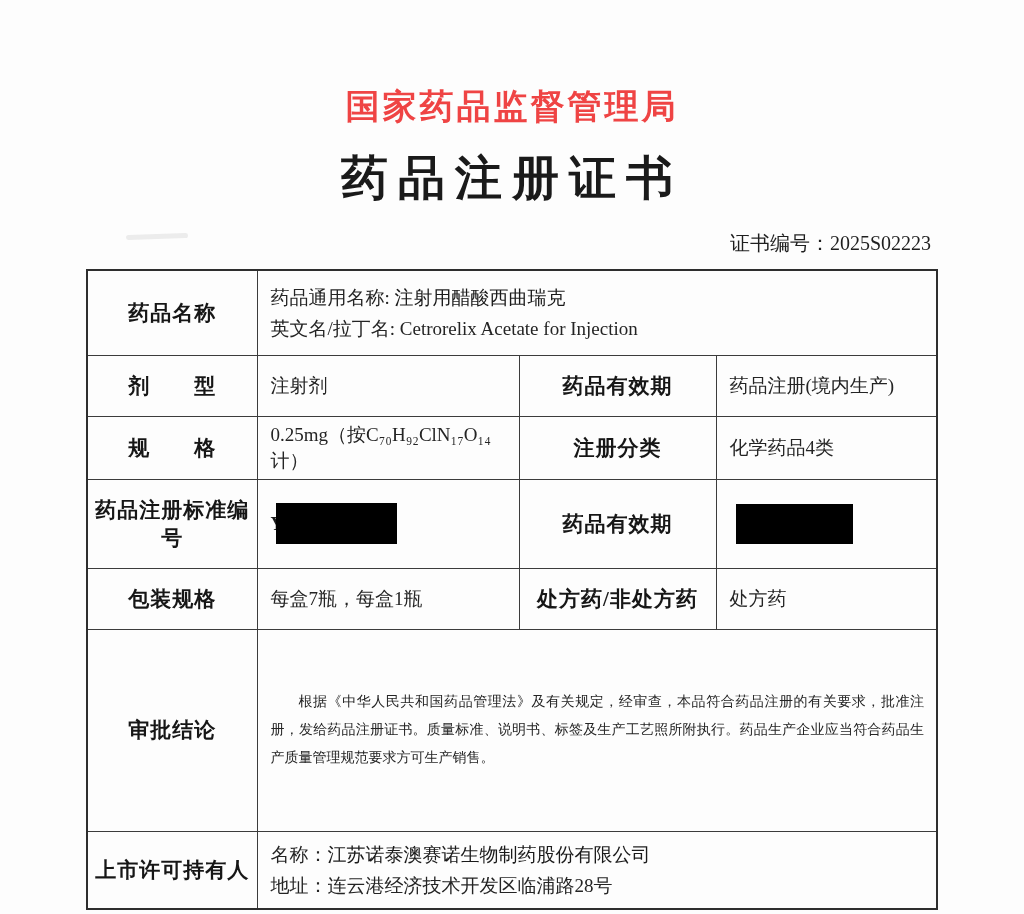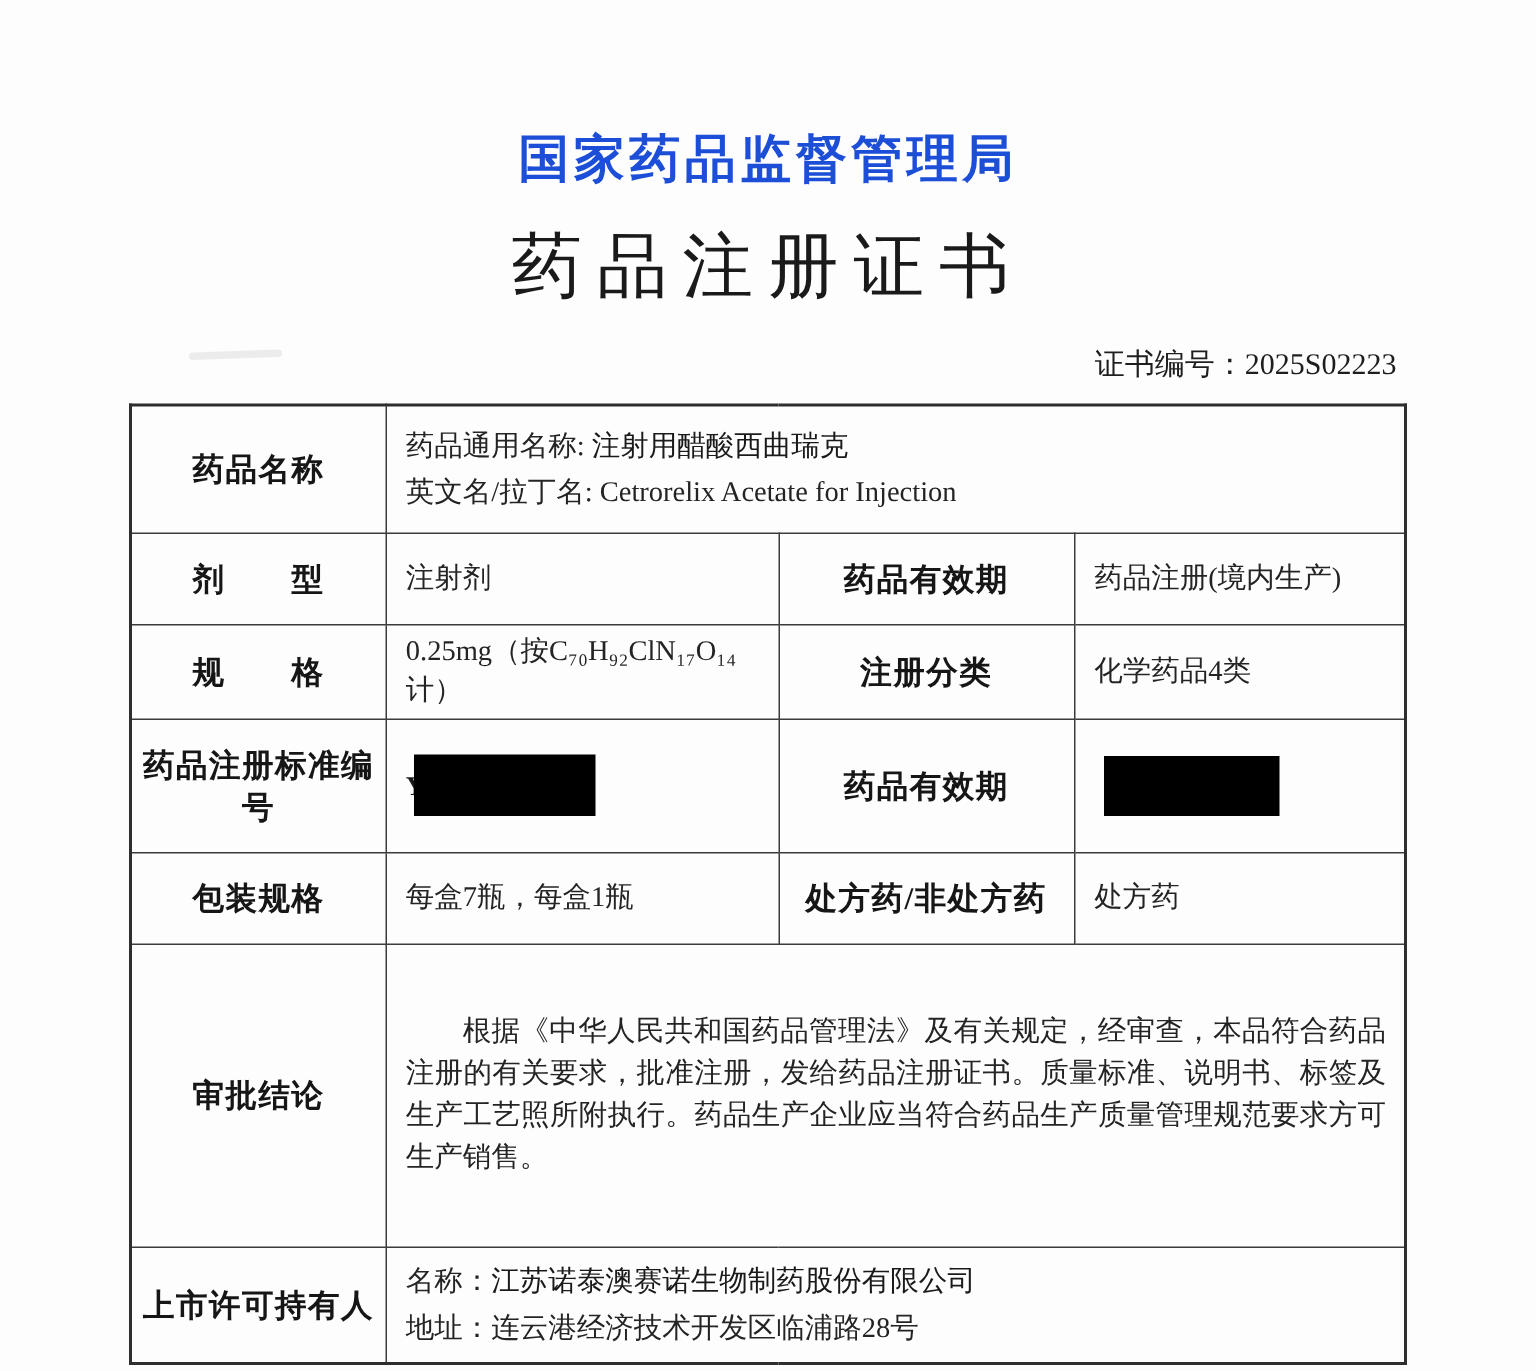--- a/index.html
+++ b/index.html
@@ -16,26 +16,26 @@
 
   
   .header { padding-top: 86px; text-align: center; }
   .authority {
     margin: 0;
     font-family: "Liberation Sans", sans-serif;
     font-weight: bold;
     font-size: 34px;
     line-height: 40px;
     letter-spacing: 3px;
-    color: #1d4ed8;
+    color: #ef4444;
   }
   .doc-title {
     margin: 24px 0 0 0;
     font-family: "Liberation Serif", serif;
-    font-weight: 400;
+    font-weight: 700;
     font-size: 47px;
     line-height: 56px;
     letter-spacing: 10px;
     color: #1a1a1a;
   }
   .cert-line {
     width: 850px;
     margin: 24px auto 13px auto;
     text-align: right;
     font-size: 20px;
@@ -94,21 +94,21 @@
   tr.r5 { height: 45px; }
   tr.r6 { height: 60px; }
   tr.r7 { height: 202px; }
   tr.r8 { height: 78px; }
 
   .approval-text {
     margin: 0;
     text-indent: 2em;
     text-align: justify;
     line-height: 28px;
-    font-size: 19px;
+    font-size: 14px;
     color: #242424;
   }
 
   .redact-wrap {
     display: flex;
     align-items: center;
   }
   .y-prefix {
     font-size: 18px;
     font-weight: bold;

